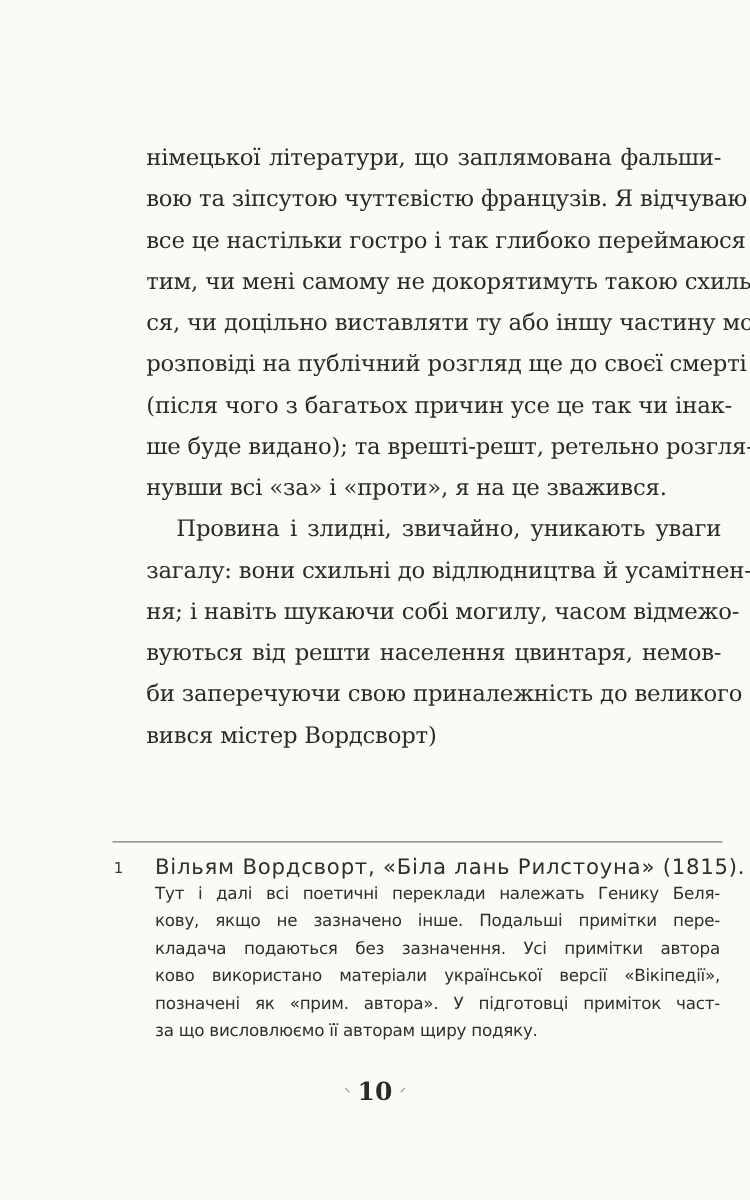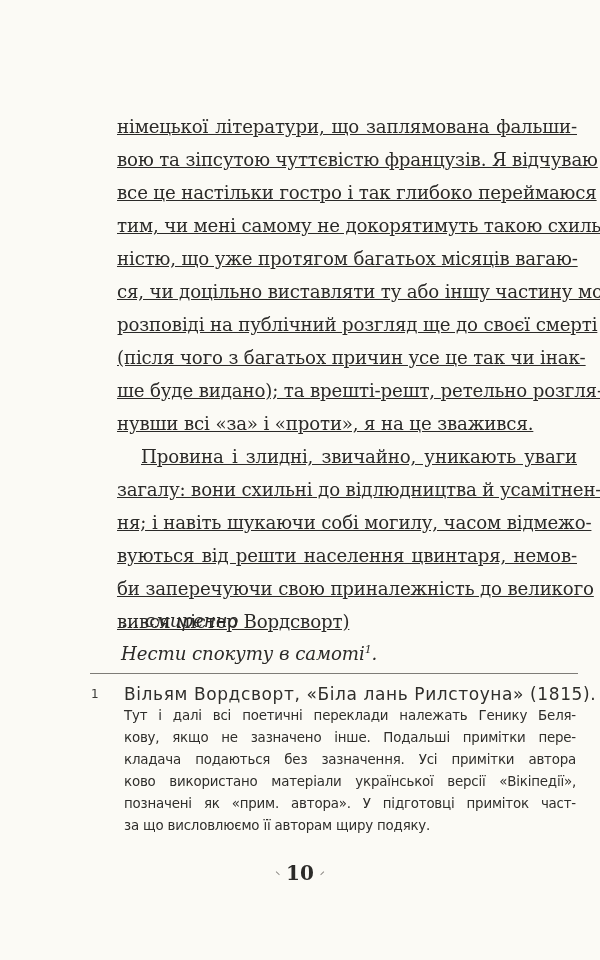--- a/index.html
+++ b/index.html
@@ -21,21 +21,20 @@
     }
     .main-text {
       position: absolute;
       left: 117px;
       top: 110px;
       width: 460px;
       font-family: "DejaVu Serif", "Liberation Serif", serif;
       font-size: 18.2px;
       line-height: 33px;
       letter-spacing: -0.15px;
-      text-decoration: underline;
     }
     .line {
       display: block;
       white-space: nowrap;
       text-align: justify;
       text-align-last: justify;
     }
     .line.last {
       text-align-last: left;
     }
@@ -118,39 +117,34 @@
 </head>
 <body>
 
 <div class="page">
 
   <div class="main-text">
     <span class="line">німецької літератури, що заплямована фальши-</span>
     <span class="line">вою та зіпсутою чуттєвістю французів. Я відчуваю</span>
     <span class="line">все це настільки гостро і так глибоко переймаюся</span>
     <span class="line">тим, чи мені самому не докорятимуть такою схиль-</span>
-    <span class="line">ністю, що уже протягом багатьох місяців вагаю-</span>
     <span class="line">ся, чи доцільно виставляти ту або іншу частину моєї</span>
     <span class="line">розповіді на публічний розгляд ще до своєї смерті</span>
     <span class="line">(після чого з багатьох причин усе це так чи інак-</span>
     <span class="line">ше буде видано); та врешті-решт, ретельно розгля-</span>
     <span class="line last">нувши всі «за» і «проти», я на це зважився.</span>
 
     <span class="line indent">Провина і злидні, звичайно, уникають уваги</span>
     <span class="line">загалу: вони схильні до відлюдництва й усамітнен-</span>
     <span class="line">ня; і навіть шукаючи собі могилу, часом відмежо-</span>
     <span class="line">вуються від решти населення цвинтаря, немов-</span>
     <span class="line">би заперечуючи свою приналежність до великого</span>
     <span class="line last">вився містер Вордсворт)</span>
   </div>
 
-  <div class="verse">
-    <span class="line">… смиренно</span>
-    <span class="line"><span>Нести спокуту в самоті</span><sup>1</sup><span>.</span></span>
-  </div>
 
   <div class="footnote-rule"></div>
 
   <div class="footnote-marker">1</div>
 
   <div class="footnote">
     <span class="line roman">Вільям Вордсворт, «Біла лань Рилстоуна» (1815).</span>
     <span class="line ital">Тут і далі всі поетичні переклади належать Генику Беля-</span>
     <span class="line ital">кову, якщо не зазначено інше. Подальші примітки пере-</span>
     <span class="line ital">кладача подаються без зазначення. Усі примітки автора</span>

